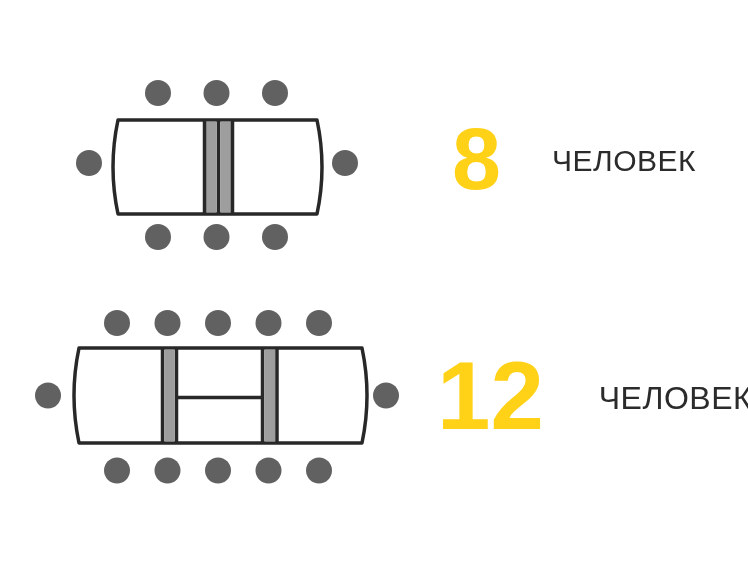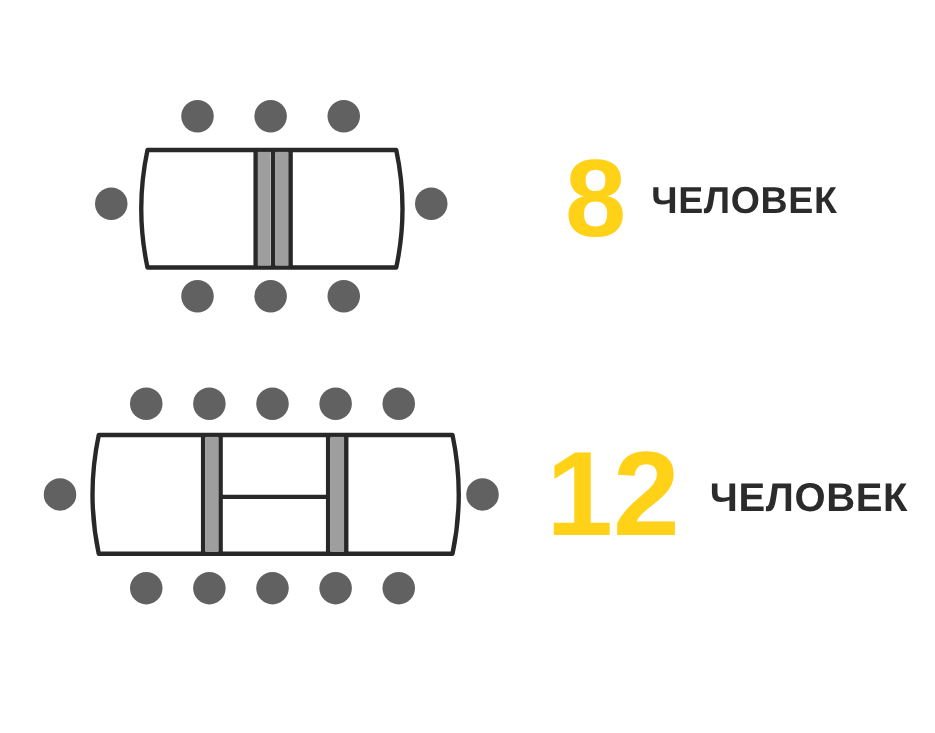--- a/index.html
+++ b/index.html
@@ -31,24 +31,25 @@
   }
   .caption-8  { left: 452px; top: 116px; height: 85px; gap: 20px; }
   .caption-12 { left: 437px; top: 353px; height: 85px; gap: 24px; }
   .count-number {
     font-weight: bold;
     line-height: 1;
   }
   .caption-8  .count-number { font-size: 88px; }
   .caption-12 .count-number { font-size: 96px; }
   .people-word {
-    font-weight: bold;
+    font-weight: normal;
     line-height: 1;
     margin-top: 5px;
     letter-spacing: 0.5px;
+    margin-left: 31px;
   }
   .caption-8  .people-word { font-size: 30px; }
   .caption-12 .people-word { font-size: 32px; }
 </style>
 </head>
 <body>
 
 <div class="stage">
 
   <svg class="diagram diagram-8" width="300" height="180" viewBox="0 0 300 180">

